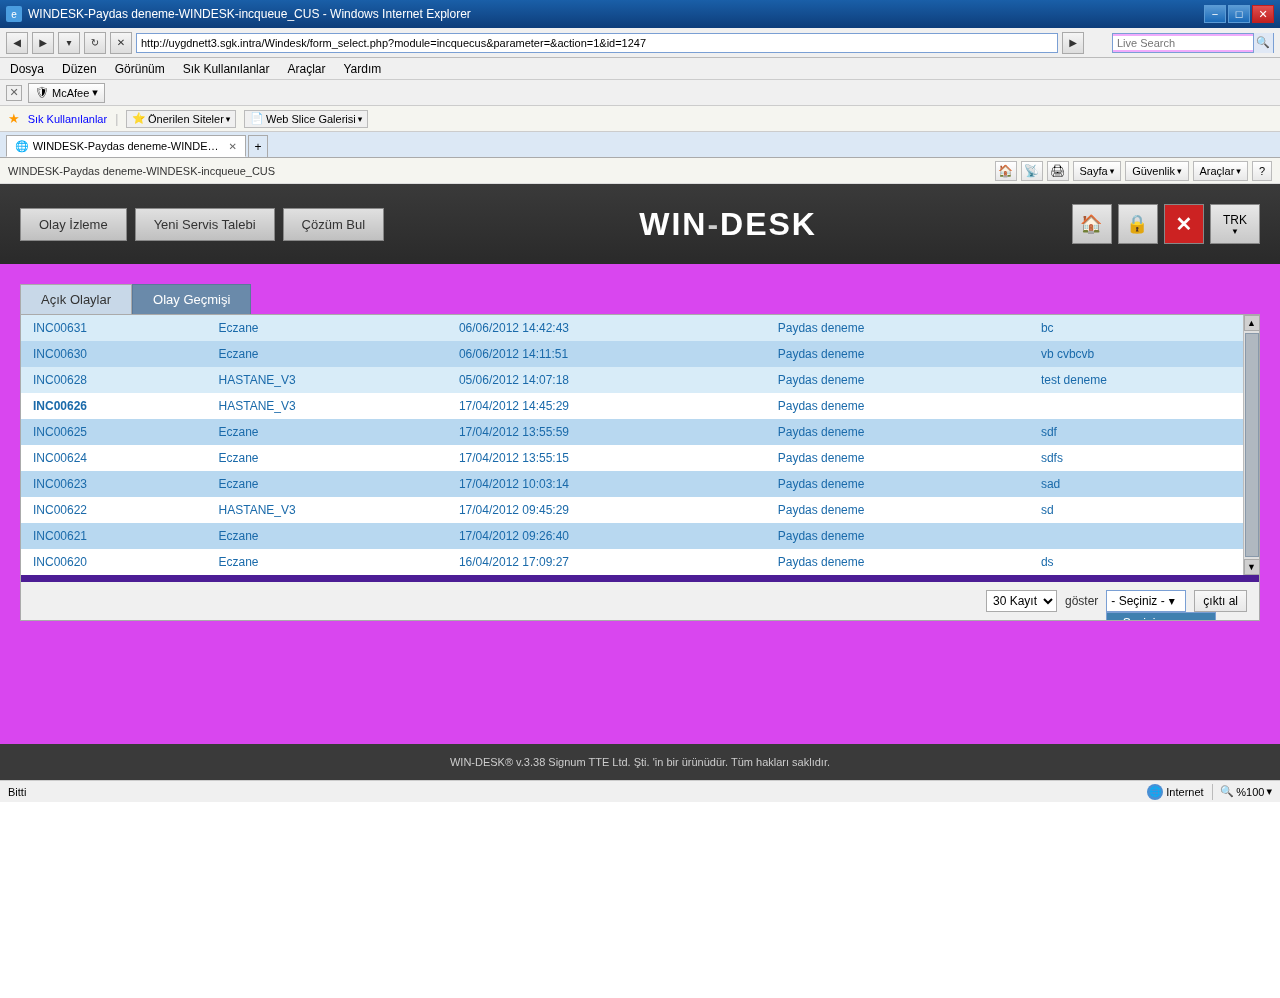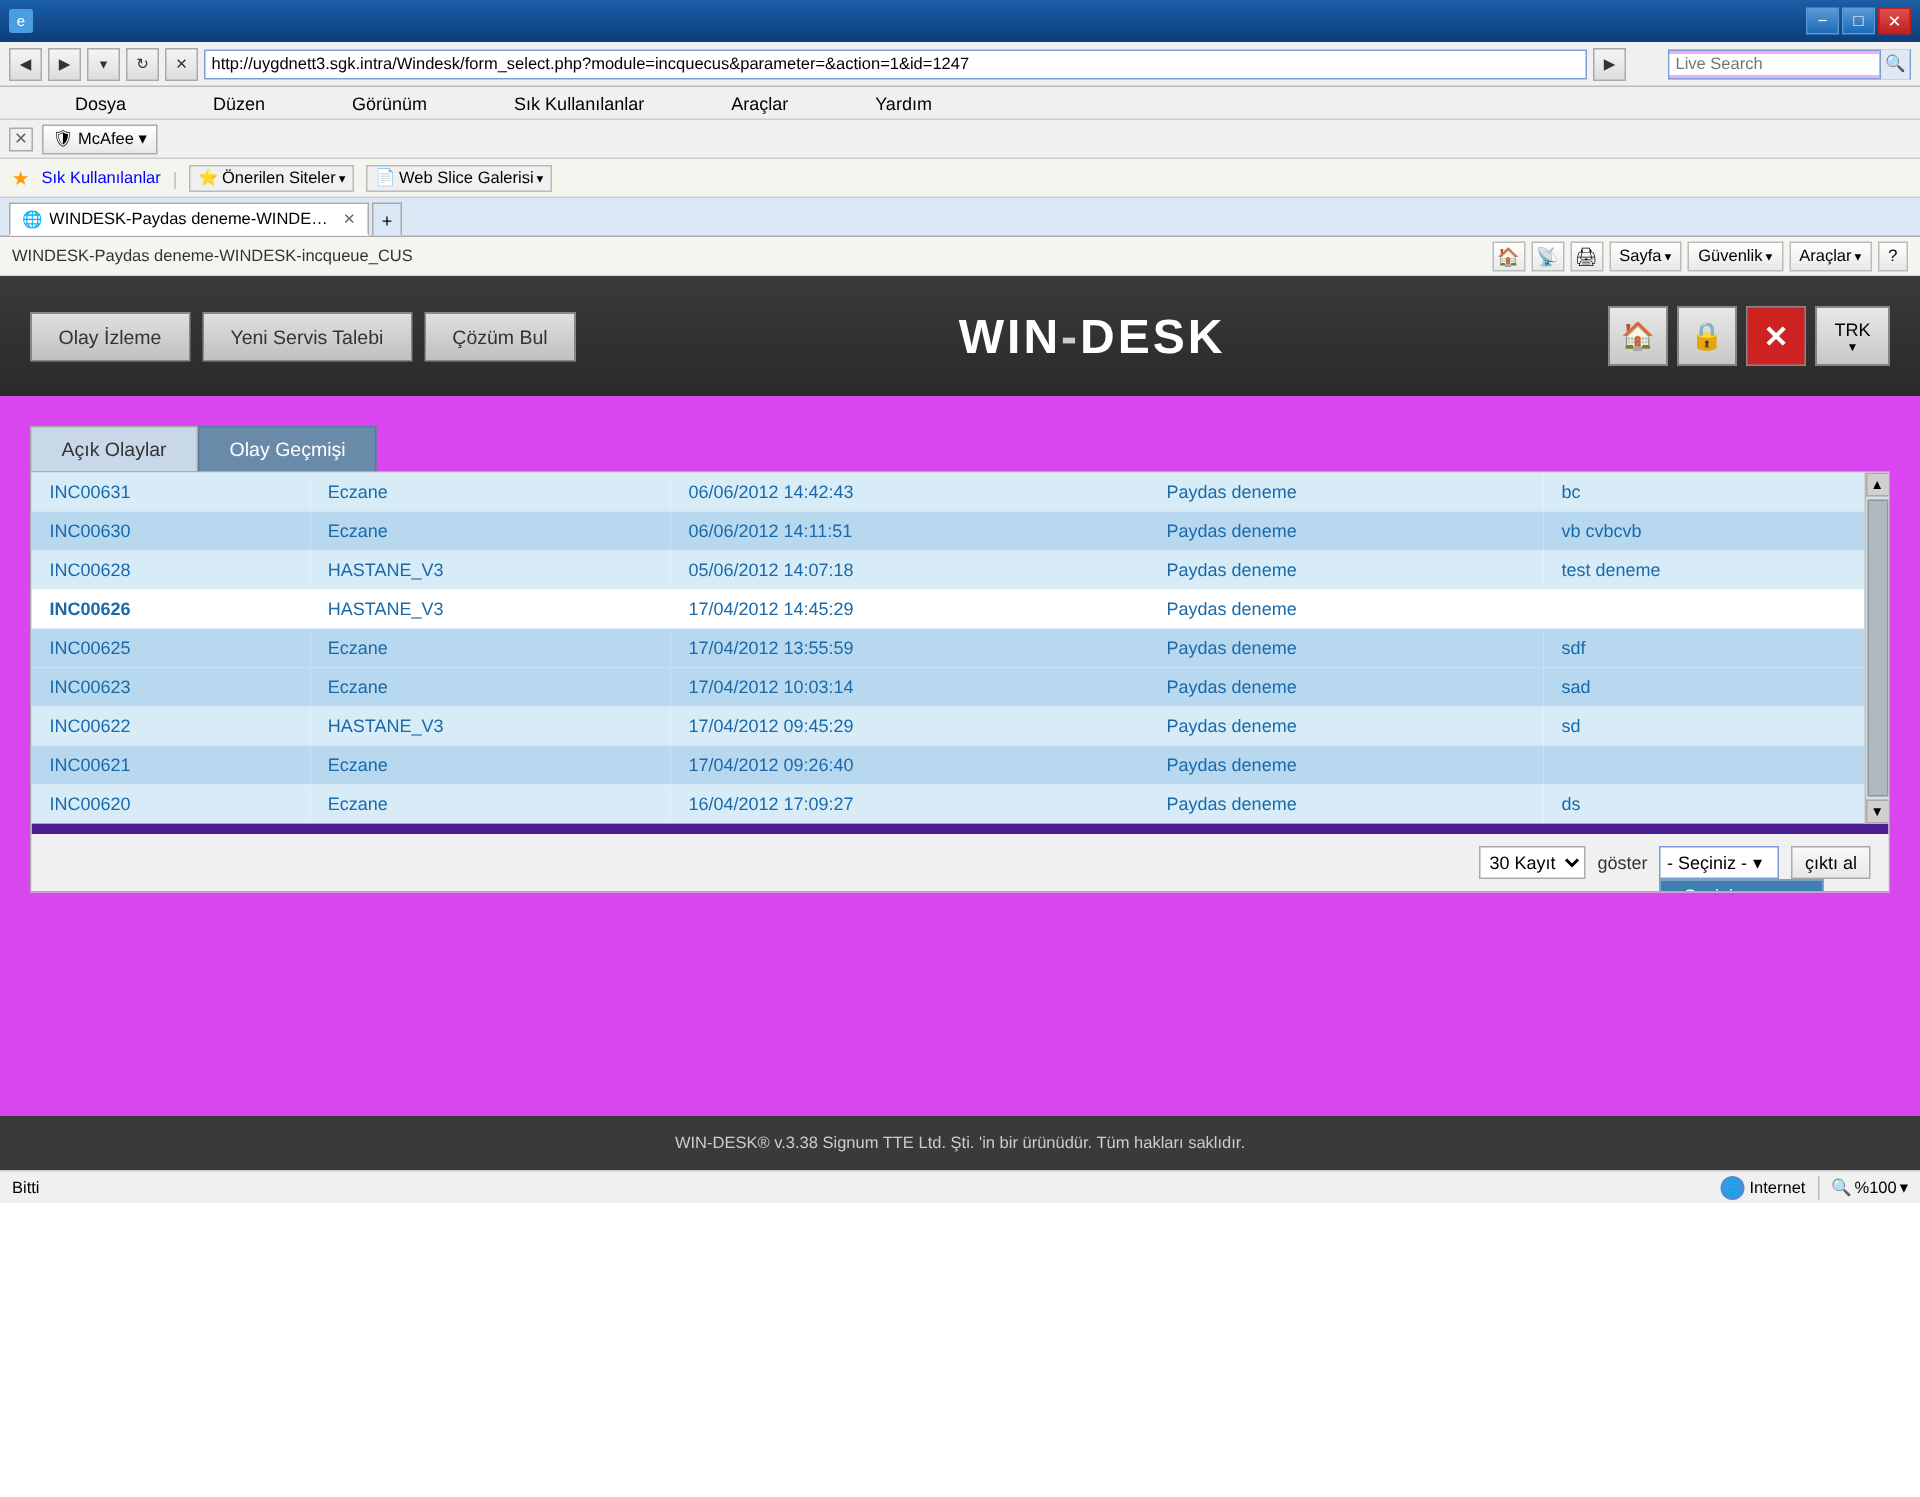--- a/index.html
+++ b/index.html
@@ -41,21 +41,21 @@
     
     .menu-bar {
       background: #f0f0f0;
       border-bottom: 1px solid #ccc;
       display: flex;
       align-items: center;
       padding: 2px 6px;
       gap: 10px;
       height: 22px;
     }
-    .menu-item { font-size: 12px; color: #000; cursor: pointer; padding: 1px 4px; margin-left: 40px; }
+    .menu-item { font-size: 12px; color: #000; cursor: pointer; padding: 1px 4px; }
 
     
     .security-bar {
       background: #f0f0f0;
       border-bottom: 1px solid #ccc;
       display: flex;
       align-items: center;
       padding: 2px 6px;
       gap: 6px;
       height: 26px;
@@ -306,20 +306,21 @@
     .zone-icon { width: 16px; height: 16px; background: #4a8fd4; border-radius: 50%; display: flex; align-items: center; justify-content: center; }
     .globe-icon { color: #fff; font-size: 10px; }
     .zoom-btn { display: flex; align-items: center; gap: 2px; cursor: pointer; font-size: 11px; }
   </style>
 </head>
 <body>
 
 <div class="title-bar">
   <div class="title-bar-left">
     <div class="title-bar-icon">e</div>
+    <span>WINDESK-Paydas deneme-WINDESK-incqueue_CUS - Windows Internet Explorer</span>
   </div>
   <div class="title-bar-controls">
     <button class="tb-btn">−</button>
     <button class="tb-btn">□</button>
     <button class="tb-btn close">✕</button>
   </div>
 </div>
 
 <div class="address-bar">
   <button class="nav-btn">◀</button>
@@ -468,20 +469,27 @@
       <td style="color:#1a6aaa;">Paydas deneme</td>
       <td style="color:#1a6aaa;"></td>
     </tr>
               <tr class="highlighted">
       <td style="color:#1a6aaa; cursor:pointer;">INC00625</td>
       <td style="color:#1a6aaa;">Eczane</td>
       <td style="color:#1a6aaa;">17/04/2012 13:55:59</td>
       <td style="color:#1a6aaa;">Paydas deneme</td>
       <td style="color:#1a6aaa;">sdf</td>
     </tr>
+              <tr>
+      <td style="color:#1a6aaa; cursor:pointer;">INC00624</td>
+      <td style="color:#1a6aaa;">Eczane</td>
+      <td style="color:#1a6aaa;">17/04/2012 13:55:15</td>
+      <td style="color:#1a6aaa;">Paydas deneme</td>
+      <td style="color:#1a6aaa;">sdfs</td>
+    </tr>
               <tr class="highlighted">
       <td style="color:#1a6aaa; cursor:pointer;">INC00623</td>
       <td style="color:#1a6aaa;">Eczane</td>
       <td style="color:#1a6aaa;">17/04/2012 10:03:14</td>
       <td style="color:#1a6aaa;">Paydas deneme</td>
       <td style="color:#1a6aaa;">sad</td>
     </tr>
               <tr>
       <td style="color:#1a6aaa; cursor:pointer;">INC00622</td>
       <td style="color:#1a6aaa;">HASTANE_V3</td>

